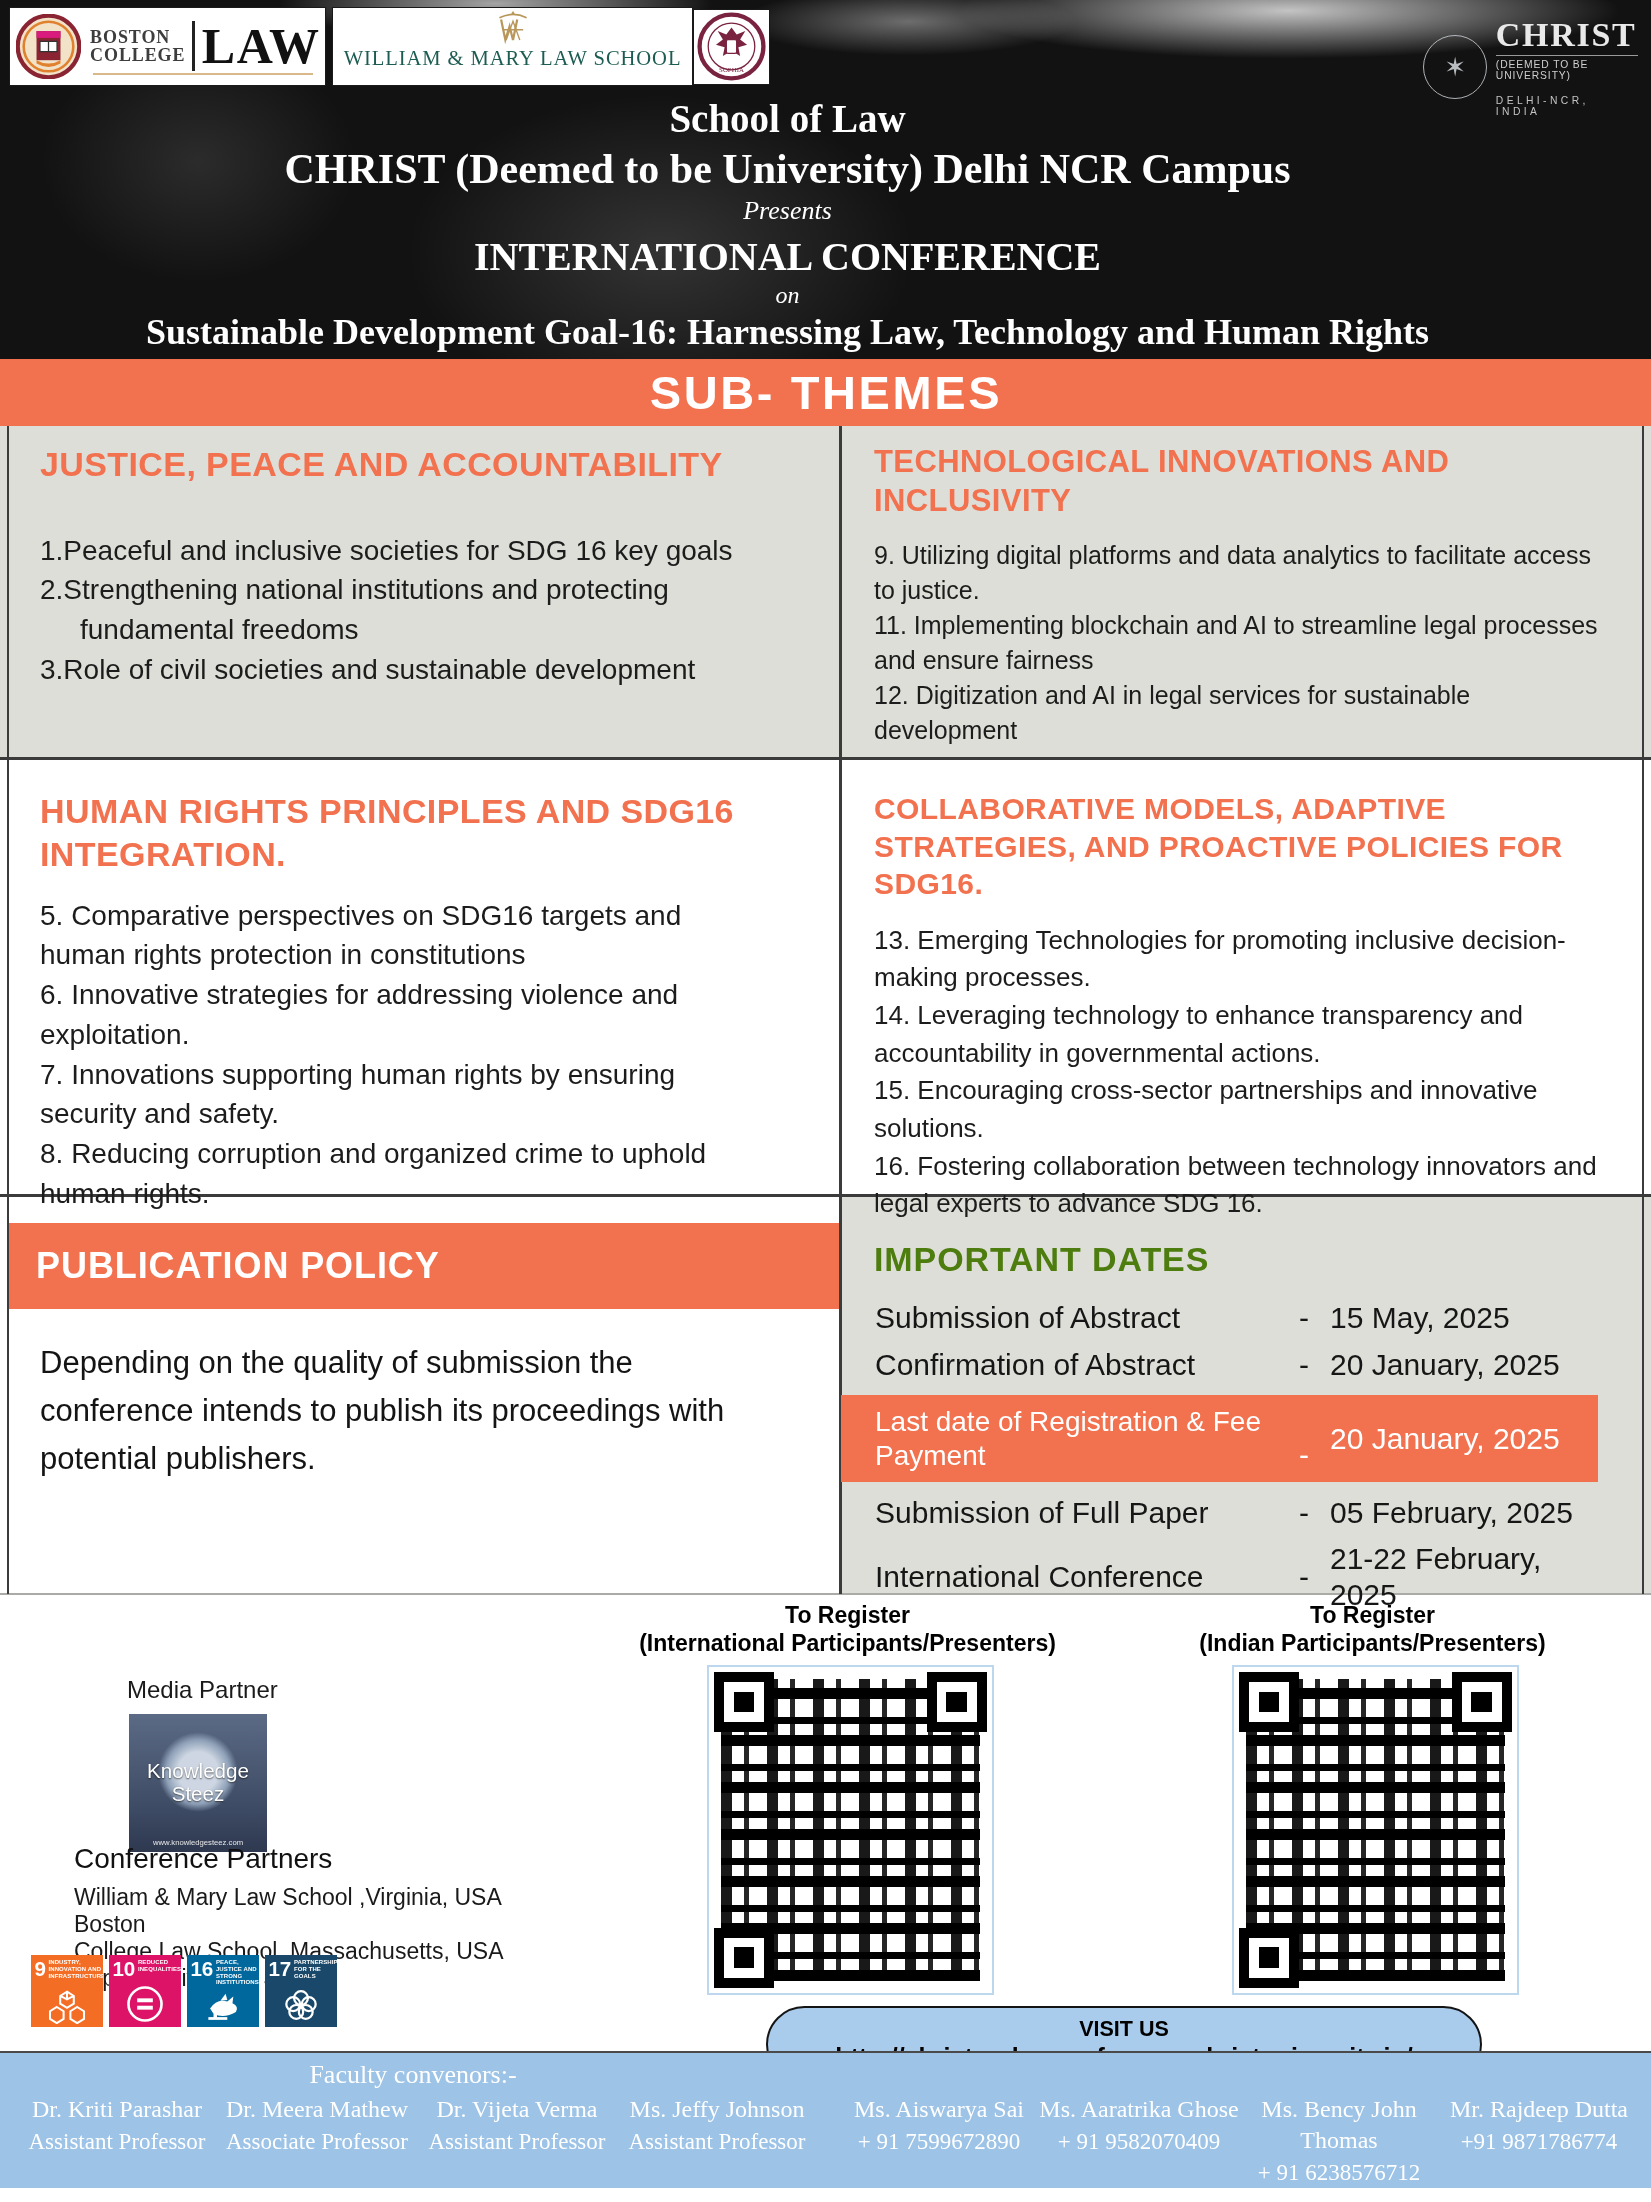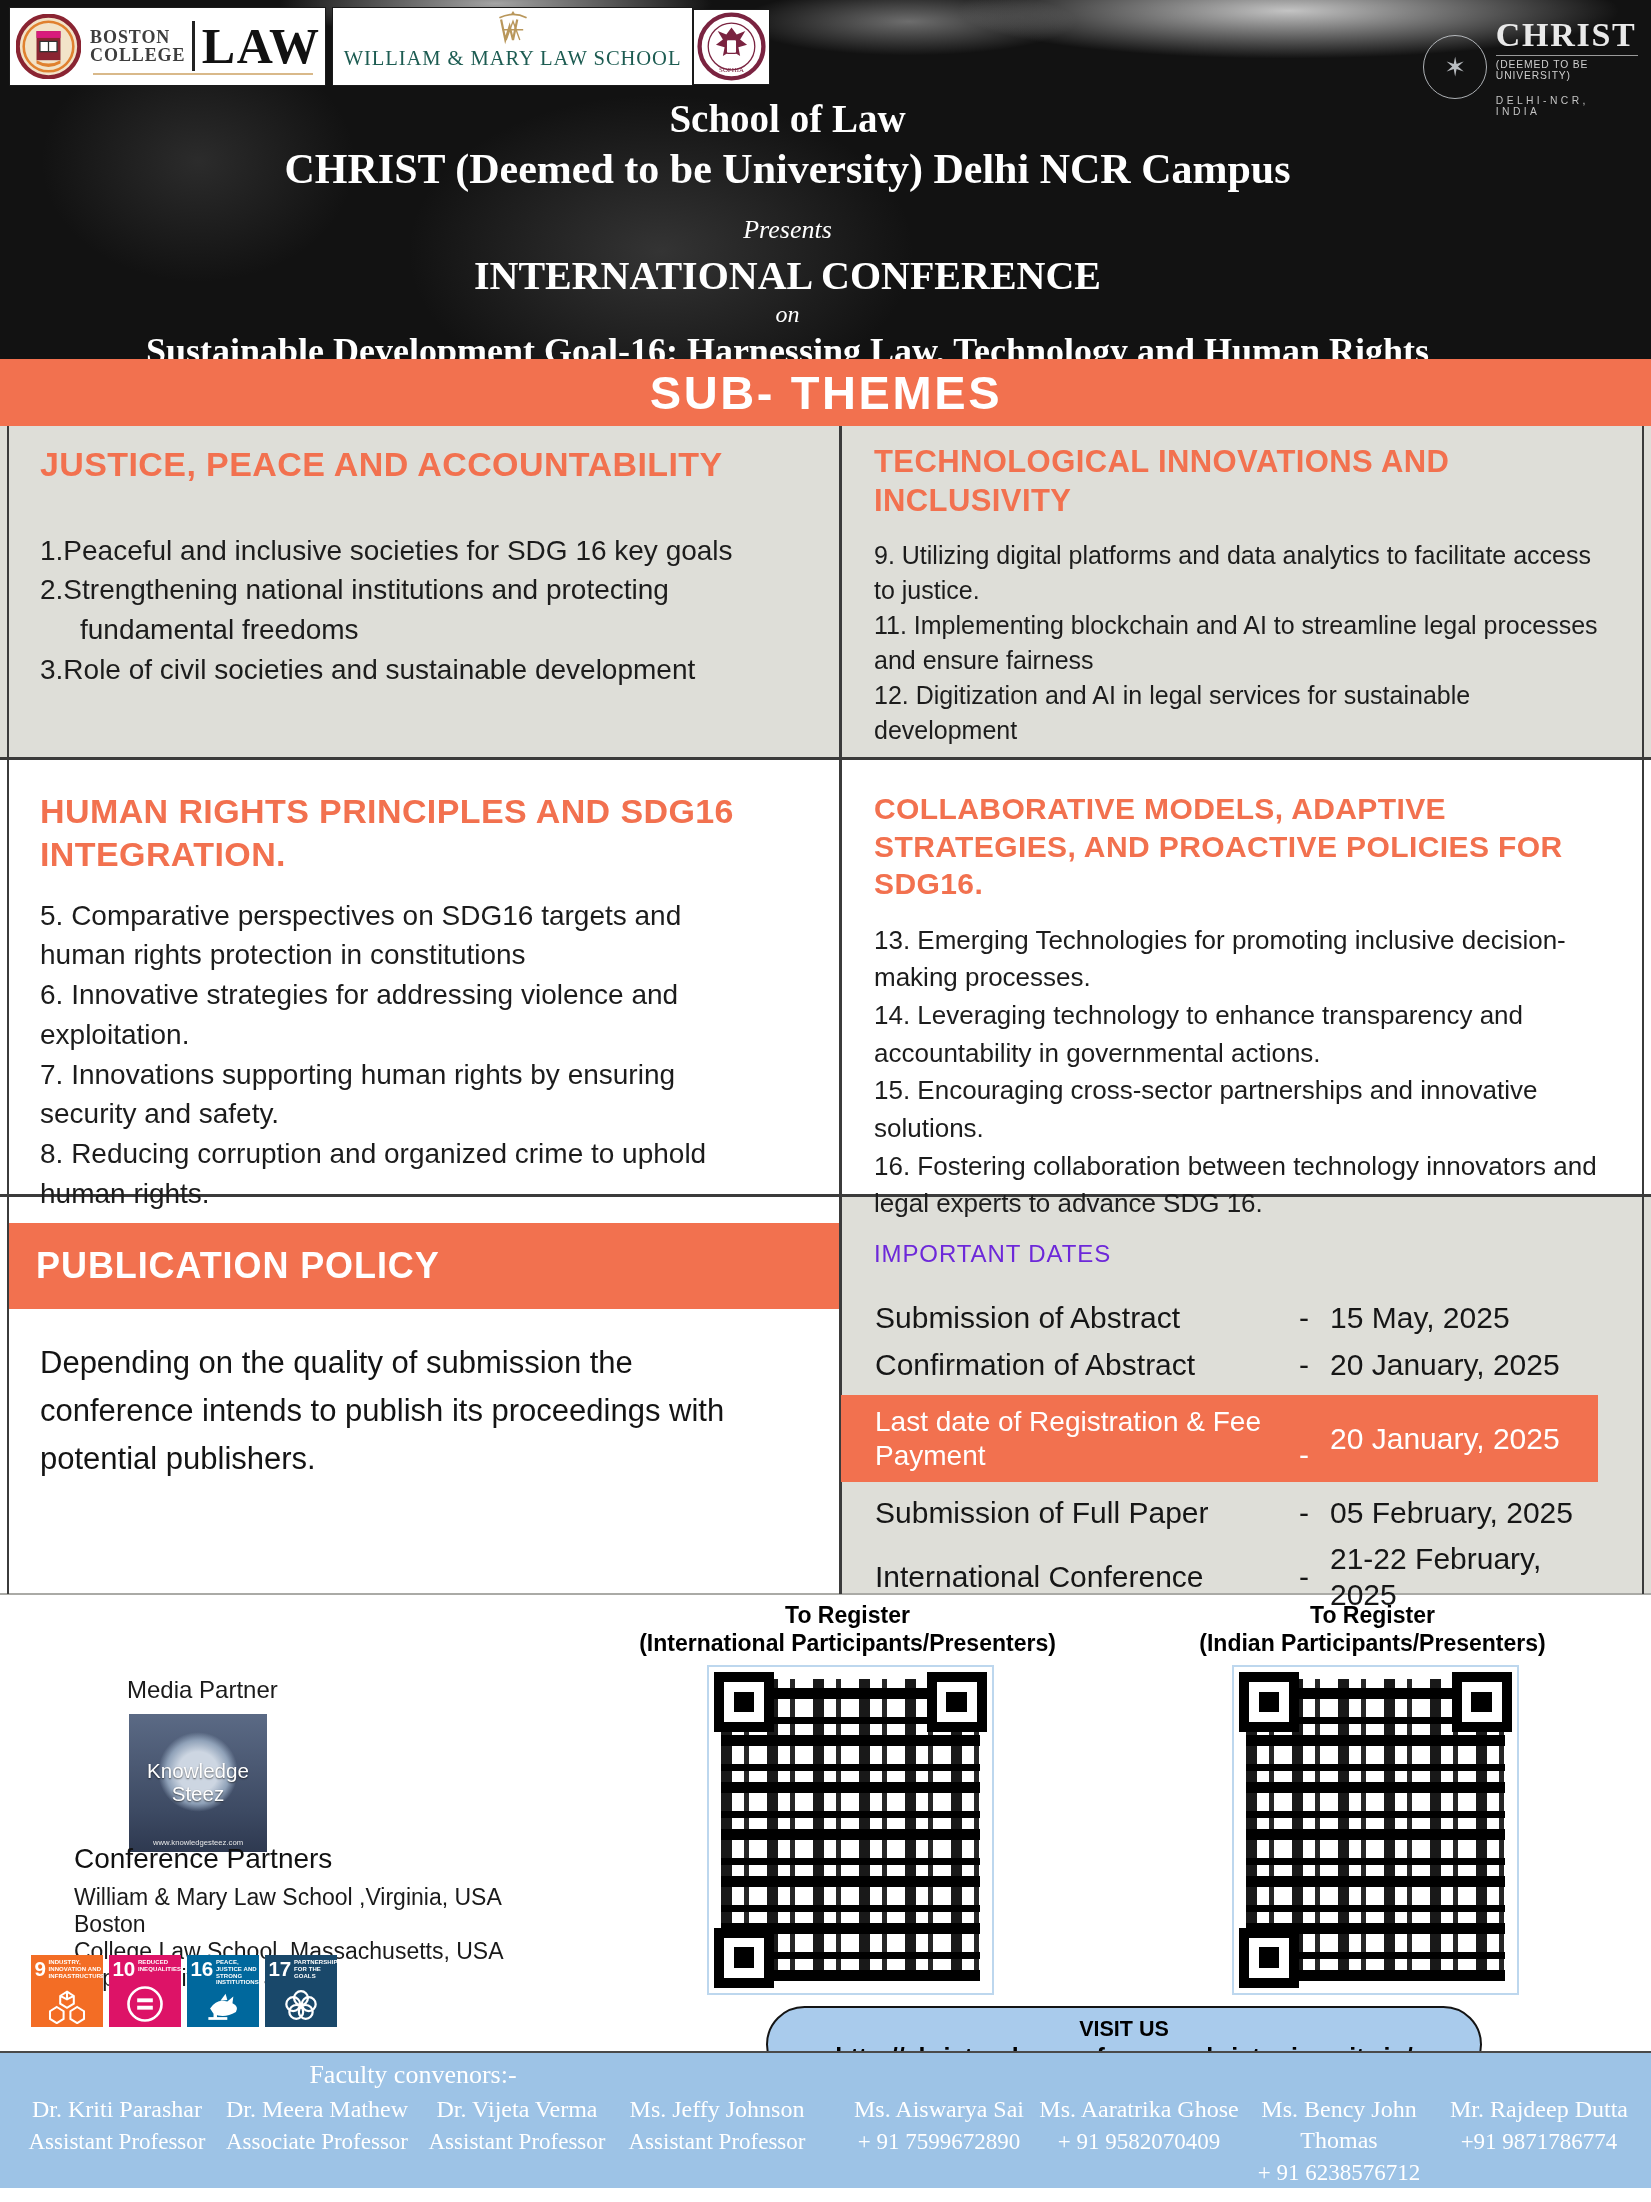--- a/index.html
+++ b/index.html
@@ -27,21 +27,21 @@
   .sophia-box{left:693px;top:8.6px;width:77px;height:76px;display:flex;align-items:center;justify-content:center;}
   .christ-logo{position:absolute;right:13.8px;top:19px;width:215px;height:96px;display:flex;align-items:center;gap:8.6px;color:#dcdcdc;}
   .christ-emblem{width:62px;height:62px;border:1.7px solid #c9cdd2;border-radius:50%;display:flex;align-items:center;justify-content:center;font-size:26px;color:#d6dadf;flex:0 0 auto;opacity:.85;}
   .christ-text{display:flex;flex-direction:column;}
   .christ-name{font-family:"Liberation Serif",serif;font-weight:bold;font-size:34px;color:#e9e9e9;letter-spacing:1.7px;line-height:1;}
   .christ-sub{font-size:10.3px;color:#cfcfcf;letter-spacing:0.9px;margin-top:3.4px;border-top:0.9px solid #9a9a9a;padding-top:2.6px;}
   .christ-loc{font-size:10.3px;color:#c4c4c4;letter-spacing:3.4px;margin-top:14px;}
   .header-titles{position:absolute;left:0;top:96px;width:1575px;text-align:center;color:#fff;}
   .ht-school{font-family:"Liberation Serif",serif;font-weight:bold;font-size:39px;line-height:1.2;}
   .ht-univ{font-family:"Liberation Serif",serif;font-weight:bold;font-size:42px;line-height:1.25;}
-  .ht-presents{font-family:"Liberation Serif",serif;font-style:italic;font-size:26px;margin-top:20px;}
+  .ht-presents{font-family:"Liberation Serif",serif;font-style:italic;font-size:26px;margin-top:1px;}
   .ht-conf{font-family:"Liberation Serif",serif;font-weight:bold;font-size:40px;margin-top:6.9px;}
   .ht-on{font-family:"Liberation Serif",serif;font-style:italic;font-size:24px;margin-top:1.7px;}
   .ht-title{font-family:"Liberation Serif",serif;font-weight:bold;font-size:36px;margin-top:1.7px;}
 
   
   .subthemes{position:absolute;left:0;top:359px;width:1652px;height:67px;background:#F2714F;color:#fff;
     display:flex;align-items:center;justify-content:center;font-weight:bold;font-size:47px;letter-spacing:2.6px;}
 
   
   .row1{position:absolute;left:0;top:426px;width:1652px;height:331px;background:#DEDED8;}
@@ -66,21 +66,21 @@
   .q3 .q-head{font-size:34px;}
   .q3 .q-items{margin-top:20.6px;font-size:28px;line-height:1.42;}
   .q4{position:absolute;left:874px;top:790px;width:740px;}
   .q4 .q-head{font-size:30px;}
   .q4 .q-items{margin-top:19px;font-size:26px;line-height:1.45;}
 
   
   .pub-banner{position:absolute;left:8.6px;top:1223px;width:830px;height:86px;background:#F2714F;color:#fff;
     display:flex;align-items:center;padding-left:27.5px;box-sizing:border-box;font-weight:bold;font-size:36px;letter-spacing:0.9px;}
   .pub-body{position:absolute;left:40px;top:1339px;width:731px;font-size:31px;line-height:1.55;color:#141414;}
-  .dates-head{position:absolute;left:874px;top:1240px;color:#6d28d9;font-weight:normal;font-size:24px;letter-spacing:0.9px;}
+  .dates-head{position:absolute;left:874px;top:1240px;color:#4d7c0f;font-weight:bold;font-size:34px;letter-spacing:0.9px;}
   .dates-table{position:absolute;left:841px;top:1295px;width:757px;}
   .drow{display:flex;align-items:center;padding:5.2px 0 5.2px 34px;font-size:30px;color:#161616;}
   .drow .dl{width:403px;flex:0 0 auto;line-height:1.2;}
   .drow .dd{width:52px;flex:0 0 auto;text-align:center;}
   .drow .dv{flex:1;line-height:1.2;}
   .drow.hl{background:#F2714F;color:#fff;margin:6.9px 0;padding-top:10.3px;padding-bottom:10.3px;}
   .drow.hl .dl{font-size:28px;}
   .drow.hl .dd{align-self:flex-end;}
 
   

